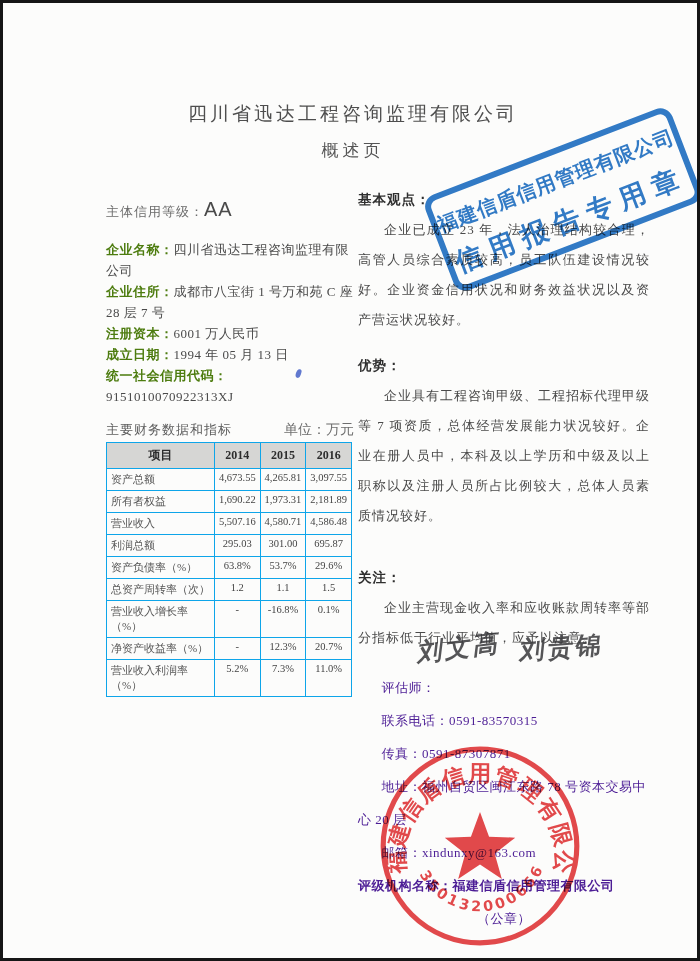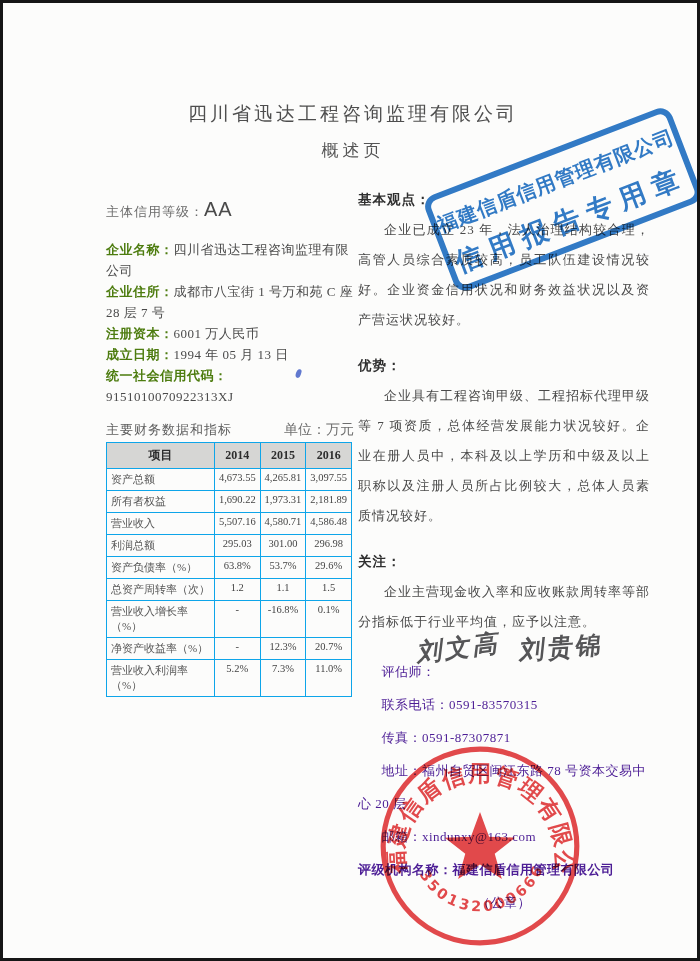--- a/index.html
+++ b/index.html
@@ -34,21 +34,21 @@
   }
   td.tlabel { font-size:11px; color:#555; padding:3px 2px 3px 4px; width:104px; vertical-align:middle; }
   td.tnum {
     font-size:10.5px; color:#444; width:44px; padding:2px 3px; text-align:center;
     word-break:break-all; line-height:13px; vertical-align:top;font-family:Liberation Serif, serif;
   }
   
   .right-col { position:absolute; left:355px; top:188px; width:292px; }
   .sec-title { font-size:13.5px; font-weight:bold; color:#2f2f2f; letter-spacing:1px; }
   .sec-para { font-size:13px; color:#4a4a4a; line-height:30px; text-indent:2em; letter-spacing:1px; text-align:justify; }
-  .gap-s { margin-top:6px; } .gap-m { margin-top:22px; } .gap-l { margin-top:22px; }
+  .gap-s { margin-top:6px; } .gap-m { margin-top:22px; } .gap-l { margin-top:38px; }
   .contact { margin-top:18px; }
   .contact p { font-size:13px; color:#4c1d95; line-height:33px; letter-spacing:0.5px; }
   .contact .ind { text-indent:1.8em; }
   .agency-line { font-weight:bold; color:#242424; }
   .seal-note { text-align:center; letter-spacing:2px; }
   
   .signatures { position:absolute; left:415px; top:628px; width:260px; }
   .sig {
     display:inline-block; font-size:25px; font-weight:bold; color:#38383b;
     transform:rotate(-7deg) skewX(-14deg); letter-spacing:3px; opacity:0.85;
@@ -113,21 +113,21 @@
             <tr>
               <td class="tlabel">营业收入</td>
               <td class="tnum">5,507.16</td>
               <td class="tnum">4,580.71</td>
               <td class="tnum">4,586.48</td>
             </tr>
             <tr>
               <td class="tlabel">利润总额</td>
               <td class="tnum">295.03</td>
               <td class="tnum">301.00</td>
-              <td class="tnum">296.98</td>
+              <td class="tnum">695.87</td>
             </tr>
             <tr>
               <td class="tlabel">资产负债率（%）</td>
               <td class="tnum">63.8%</td>
               <td class="tnum">53.7%</td>
               <td class="tnum">29.6%</td>
             </tr>
             <tr>
               <td class="tlabel">总资产周转率（次）</td>
               <td class="tnum">1.2</td>

